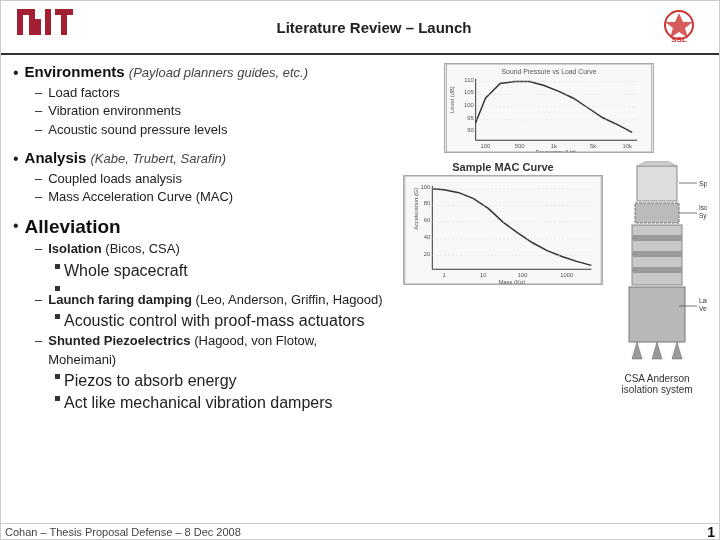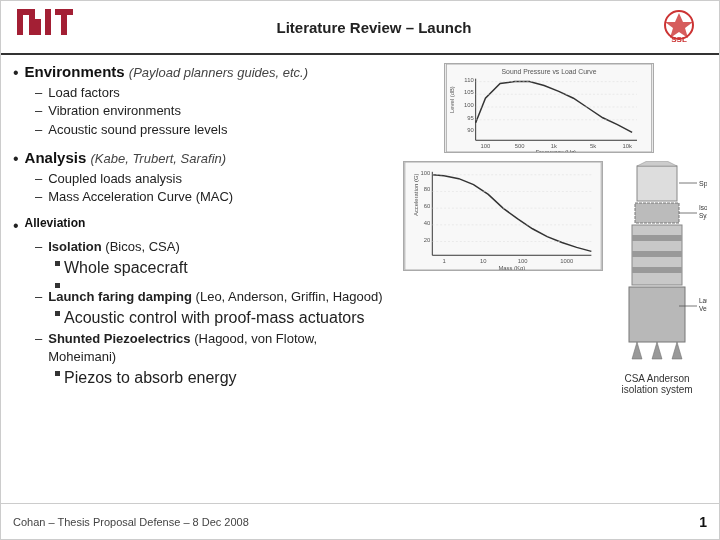--- a/index.html
+++ b/index.html
@@ -166,40 +166,40 @@
       font-weight: bold;
       color: #333;
       text-align: center;
       margin-bottom: 2px;
     }
     
     .footer {
       display: flex;
       justify-content: space-between;
       align-items: center;
-      padding: 4px 12px;
+      padding: 4px 4px;
       border-top: 1px solid #ccc;
       font-size: 11px;
       color: #444;
-      height: 36px;
+      height: 16px;
     }
     .page-num {
       font-size: 14px;
       font-weight: bold;
       color: #111;
     }
     
     .chart-svg {
       width: 100%;
       height: 100%;
     }
     
     .bold-title {
       font-weight: bold;
-      font-size: 12px;
+      font-size: 19px;
     }
     .highlight-text {
       font-weight: bold;
     }
     .csa-note {
       font-size: 11px;
       color: #333;
       text-align: right;
       margin-top: 2px;
     }
@@ -329,20 +329,24 @@
             <span>
               <span class="highlight-text">Shunted Piezoelectrics</span>
               <span class="subtitle-small">(Hagood, von Flotow, Moheimani)</span>
             </span>
           </div>
           <div class="sub-sub-items">
             <div class="sub-sub-item">
               <span class="bullet-square"></span>
               <span>Piezos to absorb energy</span>
             </div>
+            <div class="sub-sub-item">
+              <span class="bullet-square"></span>
+              <span>Act like mechanical vibration dampers</span>
+            </div>
           </div>
         </div>
       </div>
 
     </div>
 
     <div class="right-col">
 
       <div class="chart-container">
         <div class="chart-placeholder chart-top">
@@ -375,20 +379,21 @@
             <text x="8" y="50" font-size="6" fill="#555" transform="rotate(-90, 8, 50)">Level (dB)</text>
 
             <text x="112" y="92" text-anchor="middle" font-size="6" fill="#555">Frequency (Hz)</text>
           </svg>
         </div>
       </div>
 
       <div style="display:flex; gap:4px; align-items:flex-start;">
 
         <div>
+          <div class="mac-label">Sample MAC Curve</div>
           <div class="chart-placeholder chart-mac">
             <svg class="chart-svg" viewBox="0 0 200 110" xmlns="http://www.w3.org/2000/svg">
               <rect width="200" height="110" fill="#f8f8f8" stroke="#aaa" stroke-width="1"></rect>
 
               <line x1="28" y1="10" x2="28" y2="95" stroke="#333" stroke-width="1"></line>
               <line x1="28" y1="95" x2="190" y2="95" stroke="#333" stroke-width="1"></line>
 
               <text x="26" y="13" text-anchor="end" font-size="6" fill="#555">100</text>
               <text x="26" y="30" text-anchor="end" font-size="6" fill="#555">80</text>
               <text x="26" y="47" text-anchor="end" font-size="6" fill="#555">60</text>

